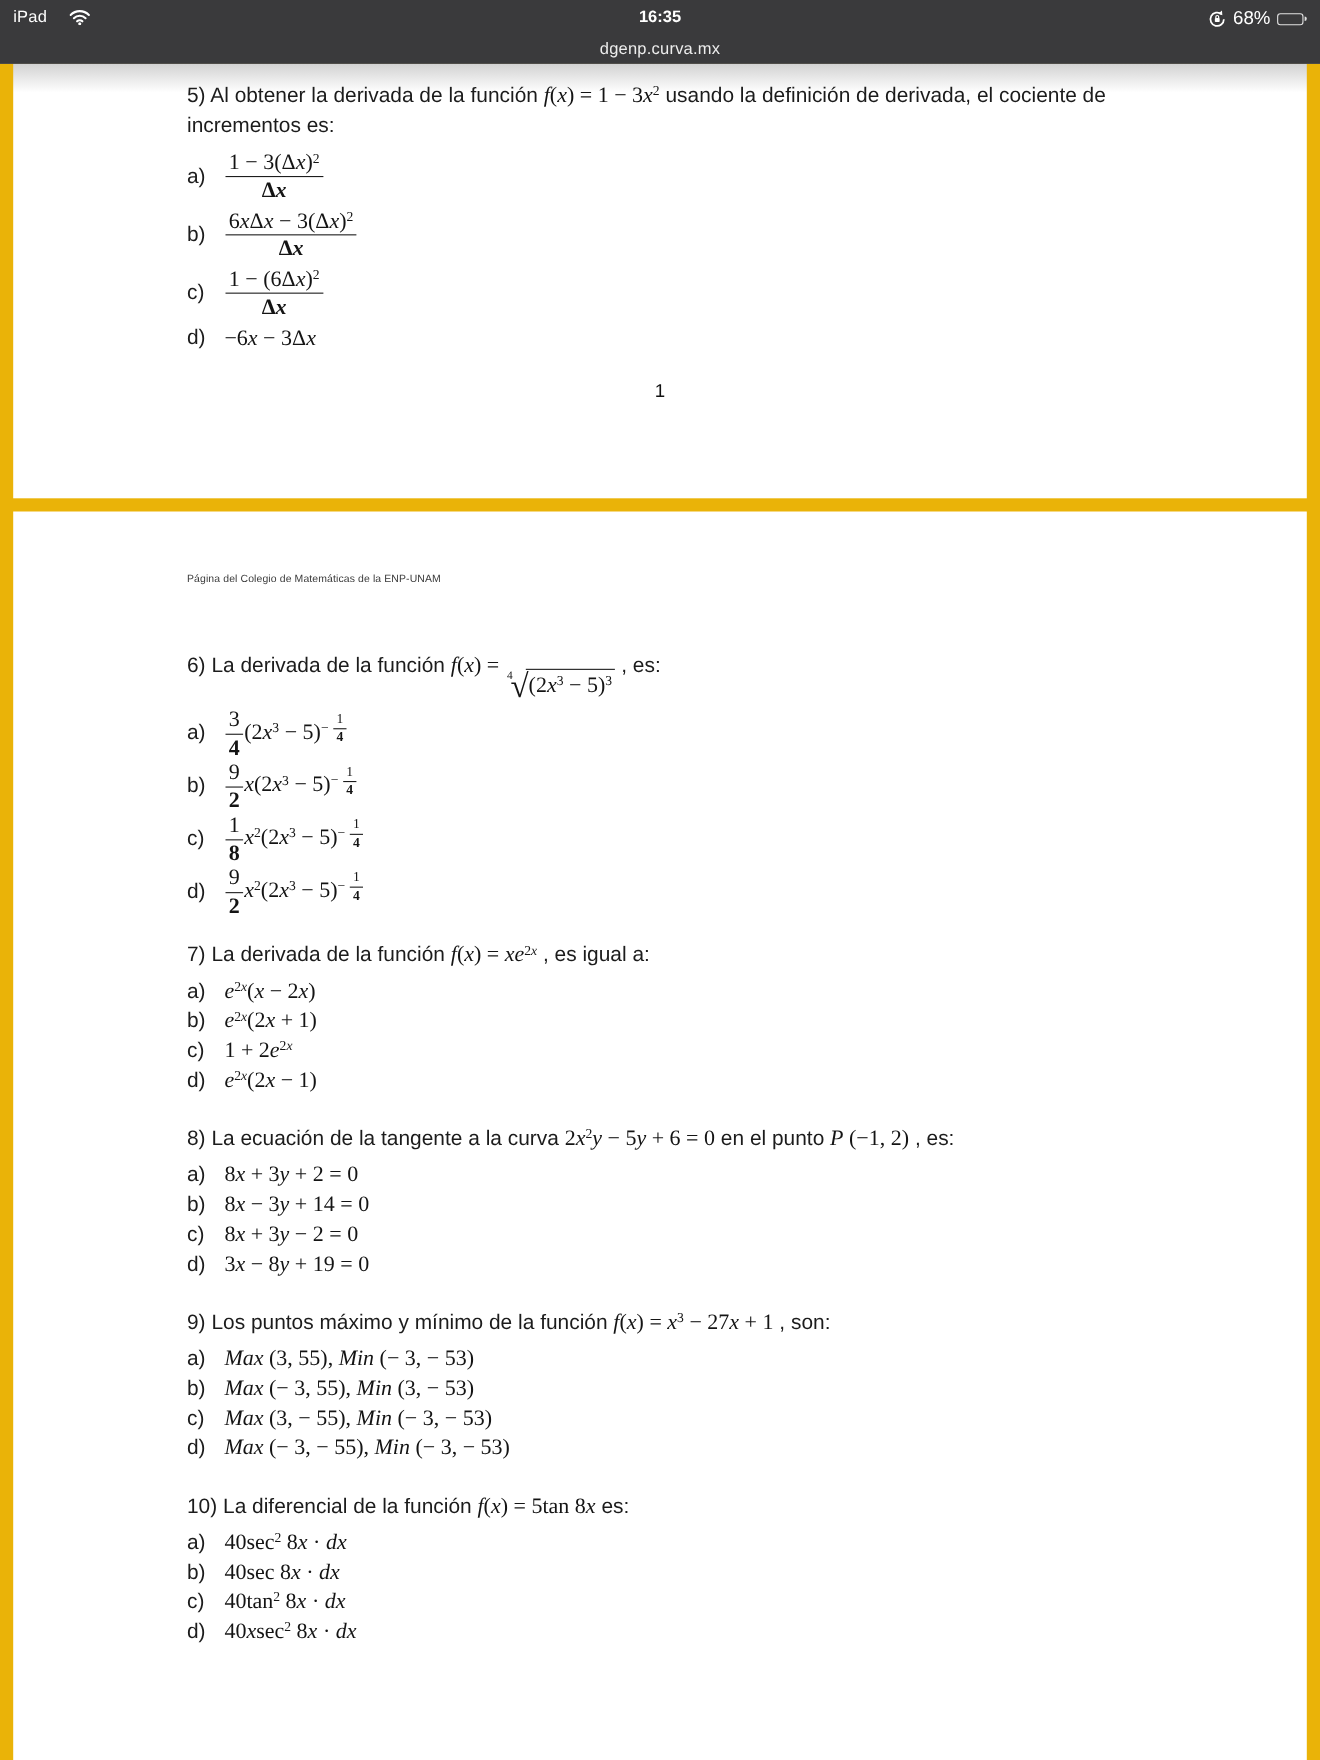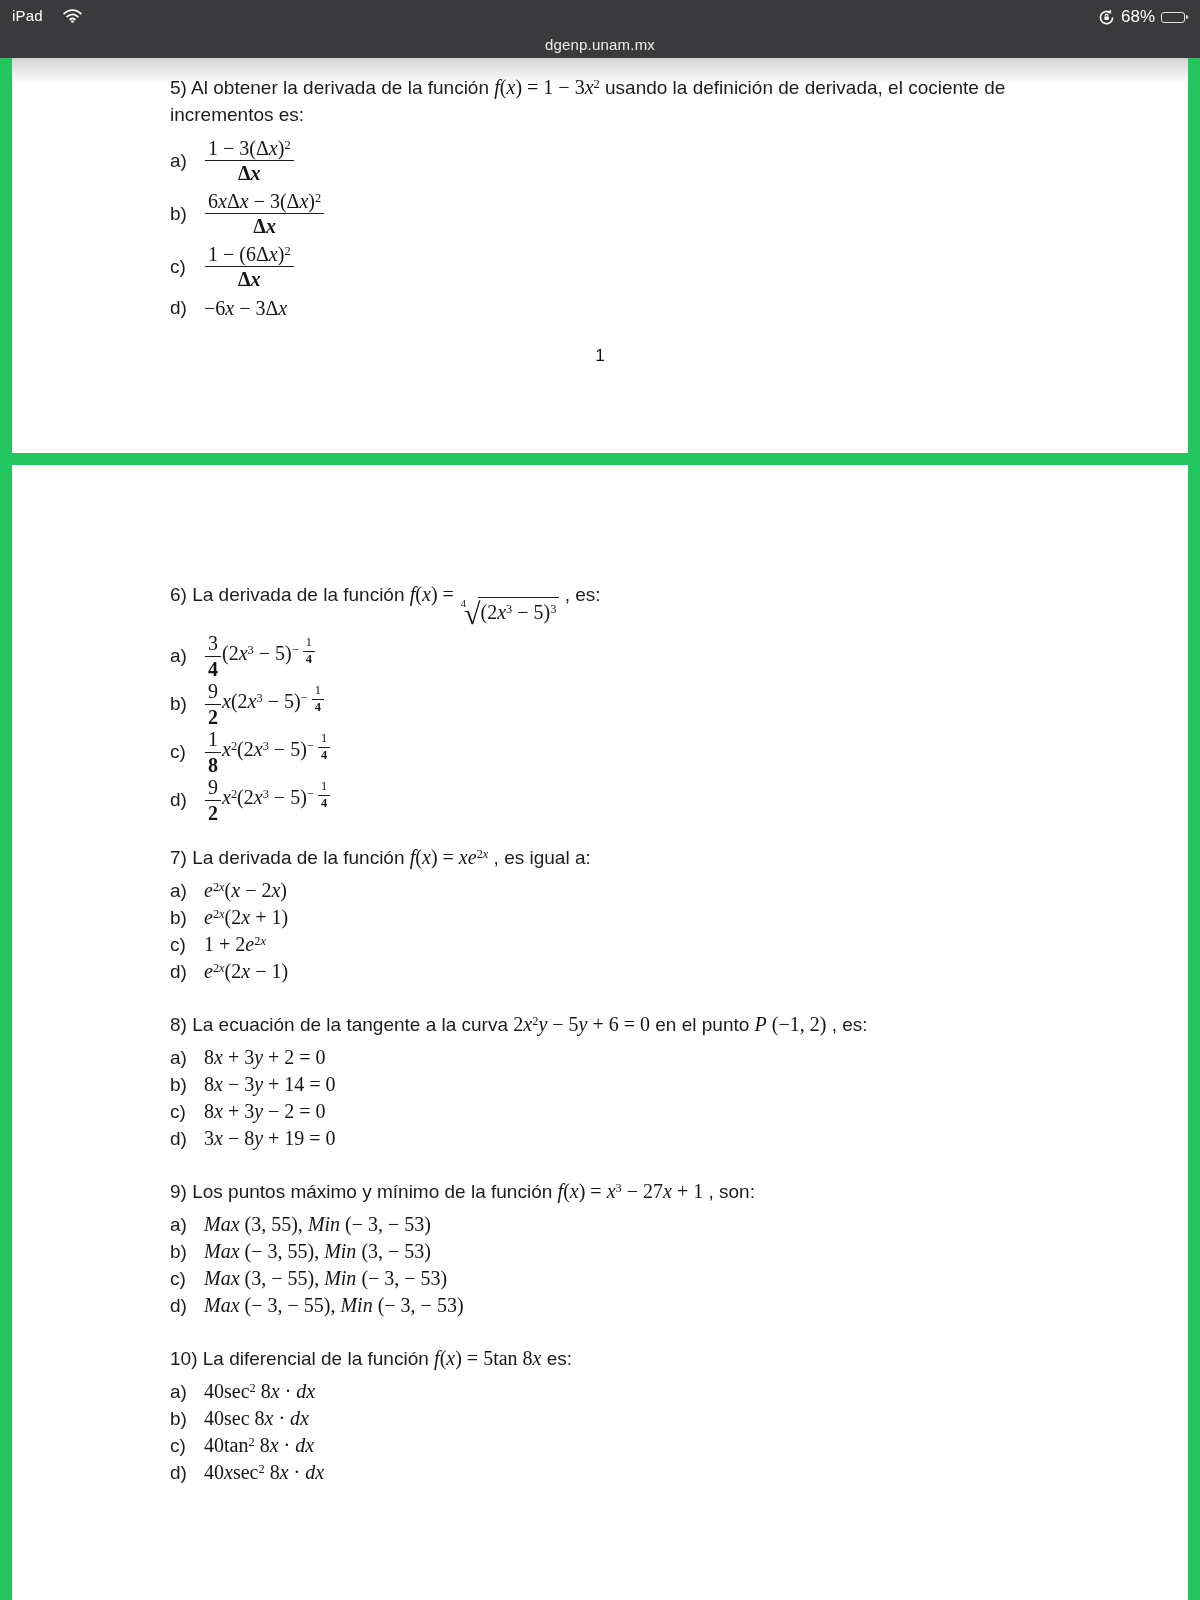--- a/index.html
+++ b/index.html
@@ -21,21 +21,21 @@
   .status-right{position:absolute;right:12px;top:7px;display:flex;align-items:center;gap:6px;}
   .batt-pct{font-size:17px;color:#fff;}
   .battery{display:flex;align-items:center;}
   .batt-shell{width:24px;height:11px;border:1px solid rgba(255,255,255,.85);border-radius:3px;padding:1px;box-sizing:border-box;}
   .batt-fill{height:100%;background:#fff;border-radius:1px;}
   .batt-nub{width:2px;height:4px;background:rgba(255,255,255,.85);border-radius:0 2px 2px 0;margin-left:1px;}
   .url-row{height:28px;display:flex;align-items:center;justify-content:center;}
   .url-text{font-size:15px;color:#ededed;letter-spacing:.2px;}
   svg.icon{display:block;}
   
-  .viewport{width:1200px;height:1542px;background:#22c55e;}
+  .viewport{width:1200px;height:1542px;background:#eab308;}
   .page{
     position:relative;box-sizing:border-box;
     width:1176px;margin-left:12px;background:#fff;
     color:#1c1c1c;
   }
   .page--one{
     height:395px;
     background:linear-gradient(#d2d2d2,#ffffff 26px);
     padding:16px 168px 0 158px;
   }
@@ -78,38 +78,39 @@
       <span class="carrier">iPad</span>
       <span>
         <svg class="icon" width="19" height="14" viewBox="0 0 19 14">
           <path d="M1.2 4.6 a11.6 11.6 0 0 1 16.6 0" stroke="#fff" stroke-width="1.9" fill="none" stroke-linecap="round"></path>
           <path d="M4.2 7.6 a7.4 7.4 0 0 1 10.6 0" stroke="#fff" stroke-width="1.9" fill="none" stroke-linecap="round"></path>
           <path d="M7.1 10.4 a3.4 3.4 0 0 1 4.8 0" stroke="#fff" stroke-width="1.9" fill="none" stroke-linecap="round"></path>
           <circle cx="9.5" cy="12.6" r="1.4" fill="#fff"></circle>
         </svg>
       </span>
     </div>
+    <div class="status-time">16:35</div>
     <div class="status-right">
       <span>
         <svg class="icon" width="17" height="17" viewBox="0 0 17 17">
           <path d="M14.6 8.5 a6.1 6.1 0 1 1 -2.1 -4.6" stroke="#fff" stroke-width="1.6" fill="none"></path>
           <path d="M12.9 0.6 L13.2 4.8 9.4 3.4 Z" fill="#fff"></path>
           <rect x="6.4" y="7.4" width="4.4" height="3.6" rx="0.7" fill="#fff"></rect>
           <path d="M7.3 7.4 v-1 a1.3 1.3 0 0 1 2.6 0 v1" stroke="#fff" stroke-width="1.1" fill="none"></path>
         </svg>
       </span>
       <span class="batt-pct">68%</span>
       <span class="battery">
         <span class="batt-shell"><span class="batt-fill" style="width:68%"></span></span>
         <span class="batt-nub"></span>
       </span>
     </div>
   </div>
   <div class="url-row">
-    <span class="url-text">dgenp.unam.mx</span>
+    <span class="url-text">dgenp.curva.mx</span>
   </div>
 </div>
 
 <div class="viewport">
 
   <div class="page page--one">
     <div class="qblock">
       <p class="q-intro">
         <span class="q-text">5) Al obtener la derivada de la función</span>
         <span class="math"><i>f</i>(<i>x</i>) = 1 − 3<i>x</i><sup>2</sup></span>
@@ -142,20 +143,21 @@
           <span class="math">−6<i>x</i> − 3Δ<i>x</i></span>
         </div>
       </div>
     </div>
     <div class="page-number">1</div>
   </div>
 
   <div class="page-gap"></div>
 
   <div class="page page--two">
+    <div class="doc-header">Página del Colegio de Matemáticas de la ENP-UNAM</div>
 
     <div class="qblock qblock--6">
       <p class="q-intro">
         <span class="q-text">6) La derivada de la función</span>
         <span class="math"><i>f</i>(<i>x</i>) = <span class="sqrt">
               <span class="sqrt-idx">4</span>
               <span class="sqrt-sign">√</span>
               <span class="sqrt-body">(2<i>x</i><sup>3</sup> − 5)<sup>3</sup></span>
             </span></span>
         <span class="q-text"></span>

